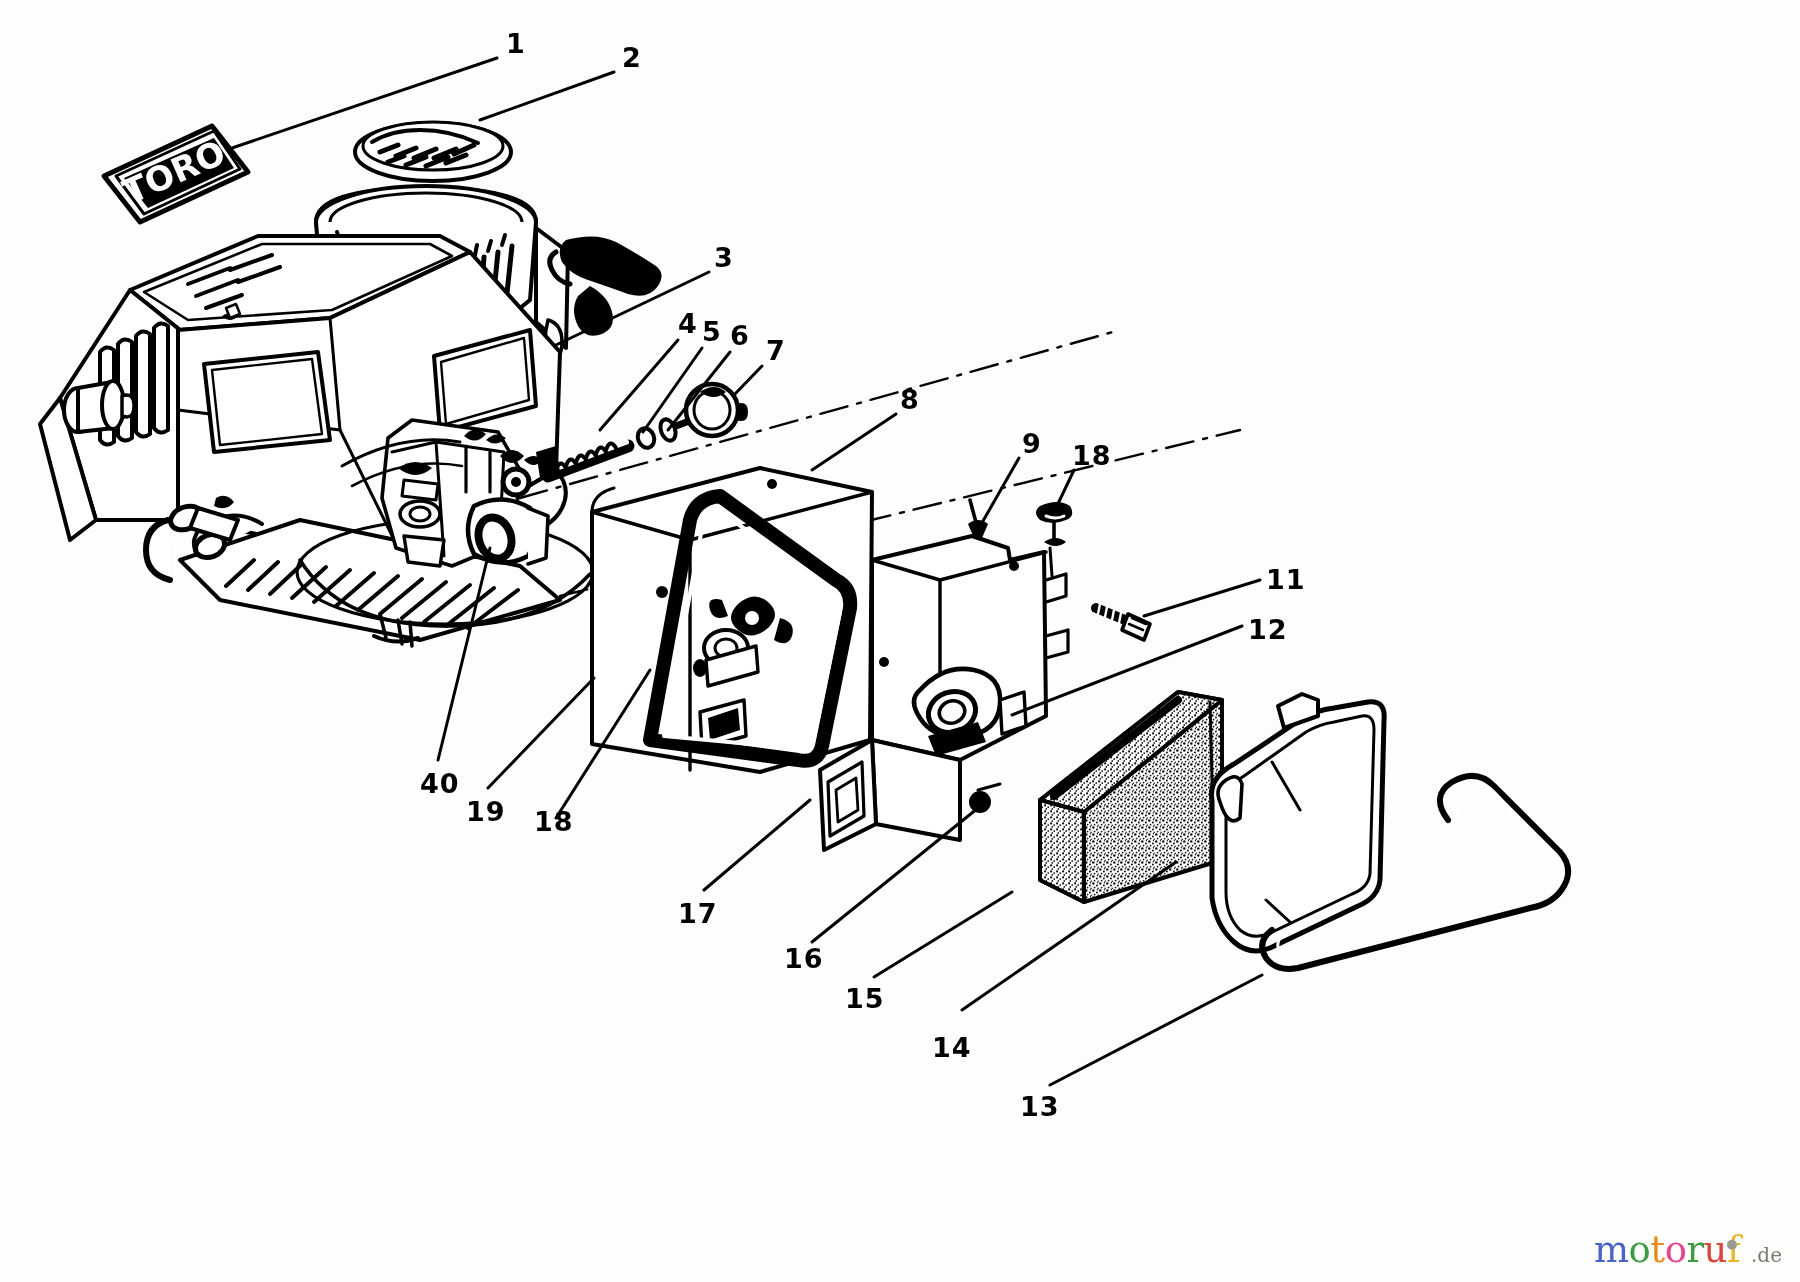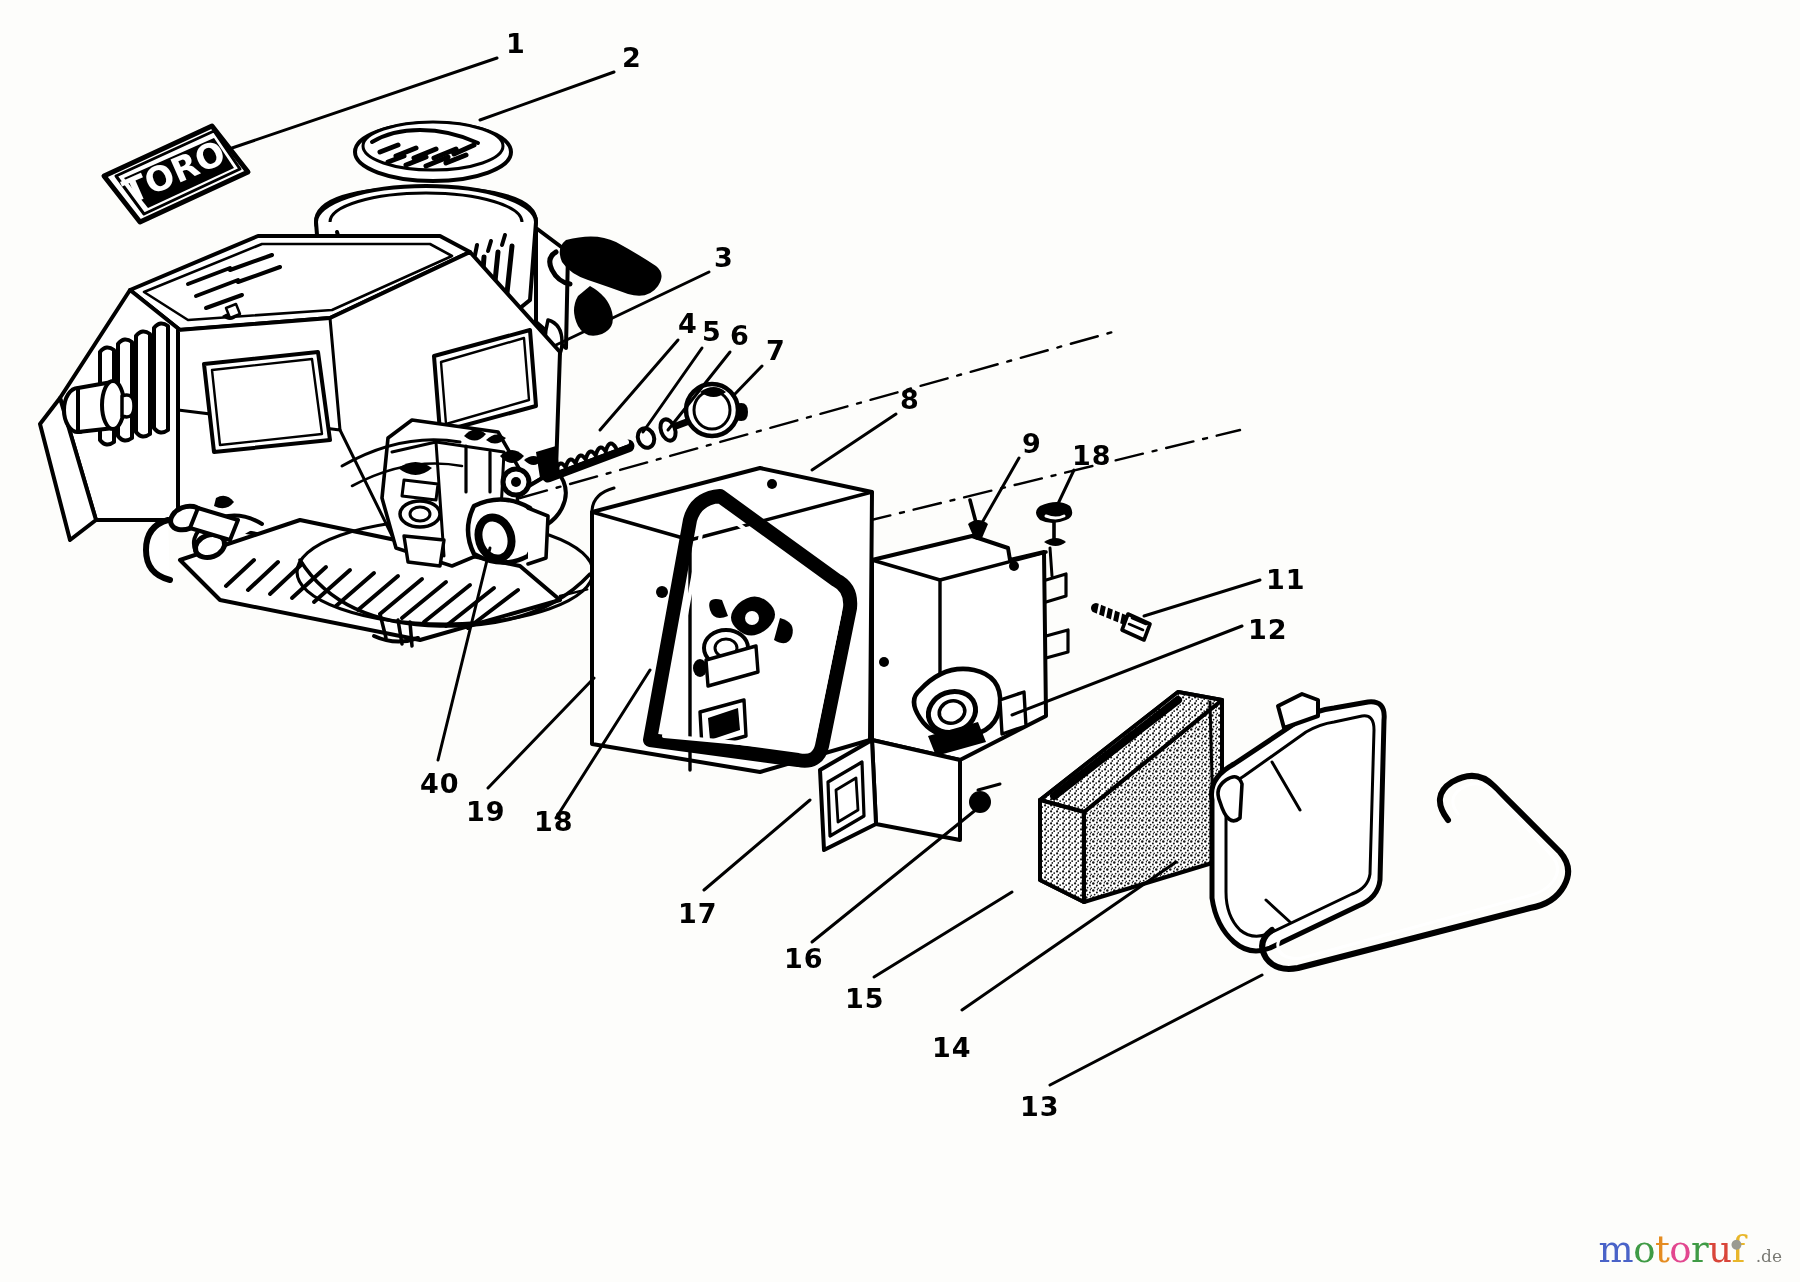--- a/index.html
+++ b/index.html
@@ -42,21 +42,21 @@
     right: 18px;
     bottom: 14px;
     font-family: "DejaVu Serif", serif;
     font-size: 37px;
     letter-spacing: -0.5px;
     line-height: 1;
     white-space: nowrap;
   }
   #watermark .wm-l { font-weight: 400; }
   #watermark .wm-tld {
-    font-size: 17px;
+    font-size: 20px;
     color: #7a7a74;
     letter-spacing: 0px;
     vertical-align: baseline;
   }
   #watermark .wm-dot {
     position: relative;
     top: -14px;
     left: -14px;
     font-size: 13px;
     color: #9a9a92;

